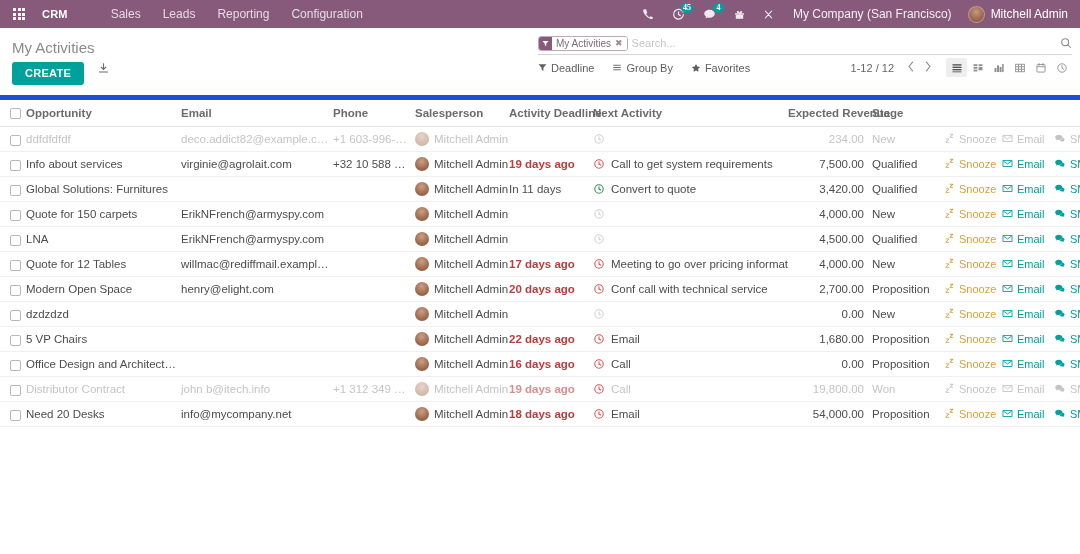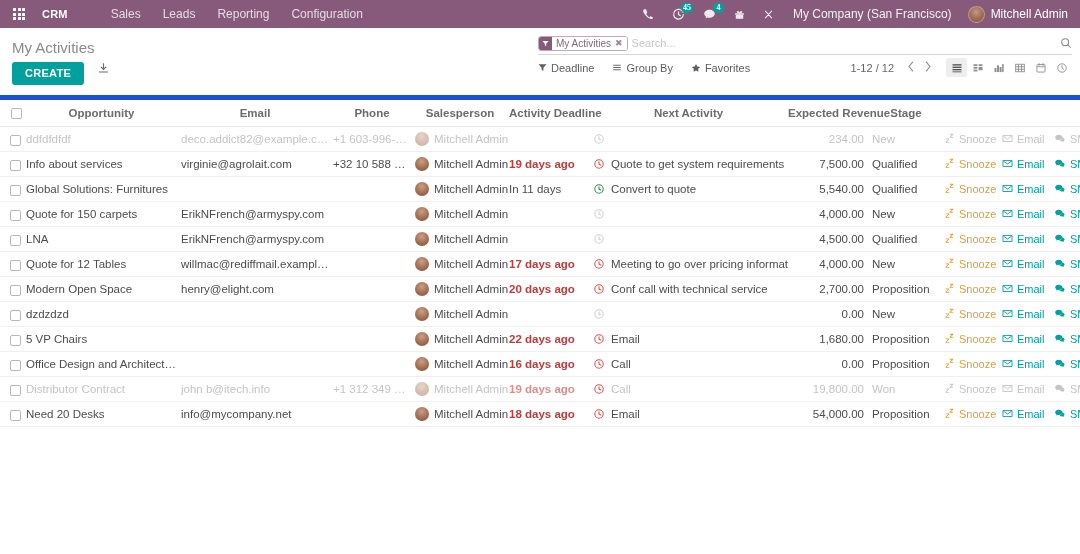--- a/index.html
+++ b/index.html
@@ -193,21 +193,21 @@
   }
   .view-btn.active { background: #eeeeee; color: #4a4a4a; }
 
   
   .table-wrap { width: 100%; }
   table.olist { width: 100%; border-collapse: collapse; table-layout: fixed; }
   table.olist thead th {
     font-size: 11.5px;
     font-weight: bold;
     color: #6b6b6b;
-    text-align: center;
+    text-align: left;
     padding: 7px 4px 7px 0;
     border-bottom: 1px solid #e6e6e6;
     white-space: nowrap;
     background: #fff;
   }
   table.olist tbody td {
     font-size: 11.5px;
     color: #4c4c4c;
     padding: 5px 4px 5px 0;
     border-bottom: 1px solid #f0f0f0;
@@ -531,21 +531,21 @@
               <span>Mitchell Admin</span>
             </span>
           </td>
           <td class="col-dead"><span class="deadline-over">19 days ago</span></td>
           <td class="col-next">
             <span class="next-cell">
               <svg class="clock" viewBox="0 0 16 16" fill="none" stroke="#d9534f" stroke-width="1.4">
                 <circle cx="8" cy="8" r="5.6"></circle>
                 <path d="M8 4.9v3.2l2.1 1.2" stroke-linecap="round"></path>
               </svg>
-              <span>Quote to get system requirements</span>
+              <span>Call to get system requirements</span>
             </span>
           </td>
           <td class="col-rev"><span class="rev">7,500.00</span></td>
           <td class="col-stage">Qualified</td>
           <td class="col-snooze act-btn-cell"><span class="snooze">
               <svg width="11" height="11" viewBox="0 0 16 16" fill="currentColor">
                 <path d="M8.4 1.2h4.9v1.2l-3.2 3.3h3.2v1.3H8.2V5.8l3.2-3.3H8.4z"></path>
                 <path d="M2.4 8h5.1v1.2L3.8 13h3.7v1.3H2.2V13l3.7-3.8H2.4z"></path>
               </svg>
               <span>Snooze</span>
@@ -579,21 +579,21 @@
           <td class="col-dead"><span class="deadline-future">In 11 days</span></td>
           <td class="col-next">
             <span class="next-cell">
               <svg class="clock" viewBox="0 0 16 16" fill="none" stroke="#2e8b57" stroke-width="1.4">
                 <circle cx="8" cy="8" r="5.6"></circle>
                 <path d="M8 4.9v3.2l2.1 1.2" stroke-linecap="round"></path>
               </svg>
               <span>Convert to quote</span>
             </span>
           </td>
-          <td class="col-rev"><span class="rev">5,540.00</span></td>
+          <td class="col-rev"><span class="rev">3,420.00</span></td>
           <td class="col-stage">Qualified</td>
           <td class="col-snooze act-btn-cell"><span class="snooze">
               <svg width="11" height="11" viewBox="0 0 16 16" fill="currentColor">
                 <path d="M8.4 1.2h4.9v1.2l-3.2 3.3h3.2v1.3H8.2V5.8l3.2-3.3H8.4z"></path>
                 <path d="M2.4 8h5.1v1.2L3.8 13h3.7v1.3H2.2V13l3.7-3.8H2.4z"></path>
               </svg>
               <span>Snooze</span>
             </span></td>
           <td class="col-mail act-btn-cell"><span class="act-email">
               <svg width="11" height="11" viewBox="0 0 16 16" fill="currentColor">

